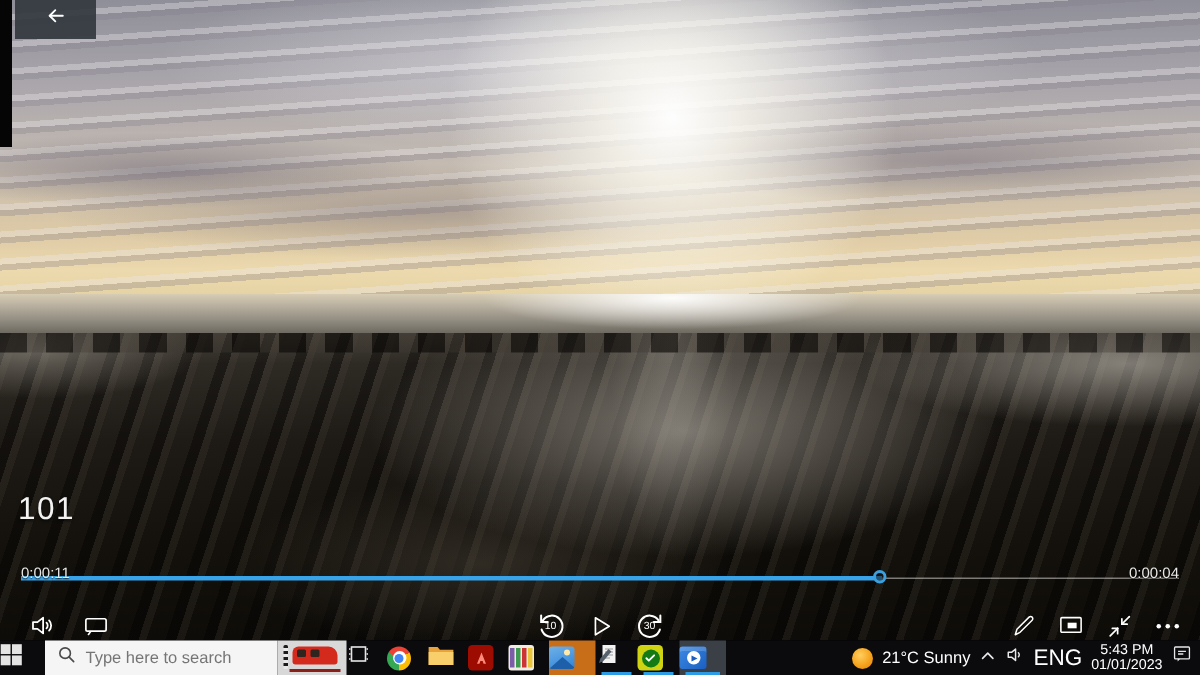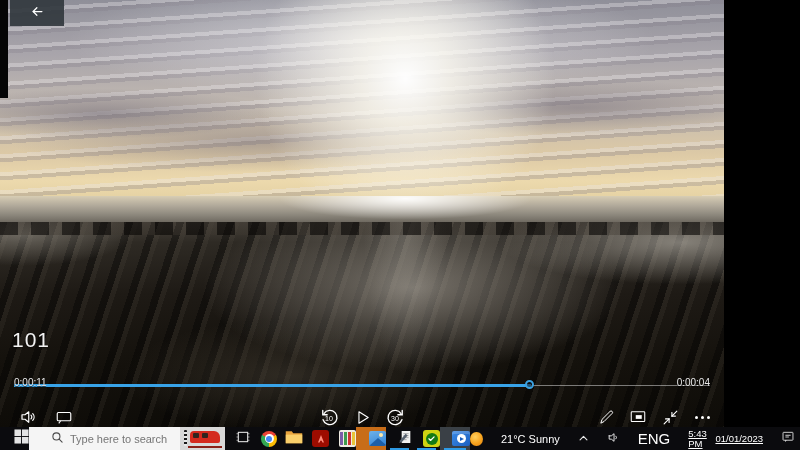--- a/index.html
+++ b/index.html
@@ -1,21 +1,21 @@
 <!DOCTYPE html>
 <html><head>
 <meta charset="utf-8">
 <style>
   * { margin:0; padding:0; box-sizing:border-box; }
   html,body { width:800px; height:450px; overflow:hidden; background:#000;
     font-family:"Liberation Sans","DejaVu Sans",sans-serif; }
   .stage { position:relative; width:800px; height:450px; }
 
   
-  .player { position:absolute; left:0; top:0; width:724px; height:427px; background:#000; overflow:hidden; }
+  .player { position:absolute; left:0; top:0; width:800px; height:427px; background:#000; overflow:hidden; }
 
   .sky { position:absolute; left:0; top:0; width:100%; height:196px;
     background:
       radial-gradient(circle 150px at 56% 40%, rgba(255,255,255,.98) 0%, rgba(255,253,244,.75) 30%, rgba(255,250,238,0) 100%),
       radial-gradient(ellipse 420px 90px at 50% 20%, rgba(250,250,252,.5), rgba(250,250,252,0) 70%),
       radial-gradient(ellipse 250px 36px at 14% 58%, rgba(108,102,116,.55), rgba(108,102,116,0) 70%),
       radial-gradient(ellipse 300px 40px at 80% 55%, rgba(112,105,118,.5), rgba(112,105,118,0) 70%),
       radial-gradient(ellipse 350px 45px at 35% 72%, rgba(120,112,122,.45), rgba(120,112,122,0) 70%),
       repeating-linear-gradient(176deg, rgba(255,255,255,0) 0 10px, rgba(235,232,235,.35) 10px 14px, rgba(130,124,136,.3) 14px 18px),
       linear-gradient(180deg,#8f8f99 0%,#a9a5ab 28%,#c3bab1 55%,#dcc9a6 78%,#ecd9ad 92%,#e6d3a5 100%);
@@ -61,21 +61,21 @@
   .ctrl-right { right:12px; gap:12px; }
   .cbtn { width:20px; height:20px; display:flex; align-items:center; justify-content:center; position:relative; cursor:pointer; }
   .cbtn svg { display:block; }
   .skip-num { position:absolute; left:50%; top:55%; transform:translate(-50%,-50%); font-size:7px; color:#fff; }
   .dots { display:flex; gap:3px; align-items:center; }
   .dots span { width:3px; height:3px; border-radius:50%; background:#fff; display:block; }
 
   
   .taskbar { position:absolute; left:0; bottom:0; width:800px; height:23px; background:#0b0b0e;
     display:flex; align-items:stretch; }
-  .tb-btn { display:flex; align-items:center; justify-content:flex-end; position:relative; cursor:pointer; }
+  .tb-btn { display:flex; align-items:center; justify-content:flex-start; position:relative; cursor:pointer; }
   .start { width:30px; }
   .search-box { width:155px; background:#f5f5f5; display:flex; align-items:center; gap:6px; padding-left:8px; }
   .search-box input { border:none; background:transparent; outline:none; font-size:11px; color:#3c3c3c; width:110px;
     font-family:"Liberation Sans","DejaVu Sans",sans-serif; }
   .ul { position:absolute; left:4px; right:4px; bottom:0; height:2px; background:#2e9be5; }
   .tb-active { background:#3a4046; }
 
   
   .train-wrap { width:46px; background:#d8d8d8; }
   .signal { position:absolute; left:4px; top:3px; width:3px; height:16px;
@@ -108,26 +108,26 @@
   .check-circle { width:12px; height:12px; border-radius:50%; background:#147a14; display:flex; align-items:center; justify-content:center; }
 
   .films-btn { width:31px; }
   .films-ic { width:18px; height:15px; border-radius:2px; background:linear-gradient(135deg,#3c8ae4 0%,#1b5fc0 100%);
     display:flex; align-items:center; justify-content:center; box-shadow:inset 0 3px 0 rgba(255,255,255,.18); }
   .play-badge { width:9px; height:9px; border-radius:50%; background:#fff; display:flex; align-items:center; justify-content:center; }
   .play-badge i { display:block; width:0; height:0; border-top:2.5px solid transparent; border-bottom:2.5px solid transparent;
     border-left:4px solid #1b5fc0; margin-left:1px; }
 
   
-  .tray { margin-left:auto; display:flex; align-items:center; gap:18px; padding-right:5px; color:#fff; }
+  .tray { margin-left:auto; display:flex; align-items:center; gap:6px; padding-right:5px; color:#fff; }
   .sun-ic { width:14px; height:14px; border-radius:50%;
     background:radial-gradient(circle at 40% 35%, #ffcf5e 0%, #f6a21d 55%, #e07f10 100%); }
   .tray-txt { font-size:11px; color:#fff; white-space:nowrap; }
   .tray-small { font-size:15px; color:#fff; }
-  .clock { display:flex; flex-direction:row; align-items:center; justify-content:center; line-height:10px;text-decoration:underline; }
+  .clock { display:flex; flex-direction:column; align-items:center; justify-content:center; line-height:10px; }
   .clock span { font-size:9.5px; color:#fff; }
 </style>
 </head>
 <body>
 
 <div class="stage">
 
   <div class="player">
     <div class="sky"></div>
     <div class="sea"></div>

